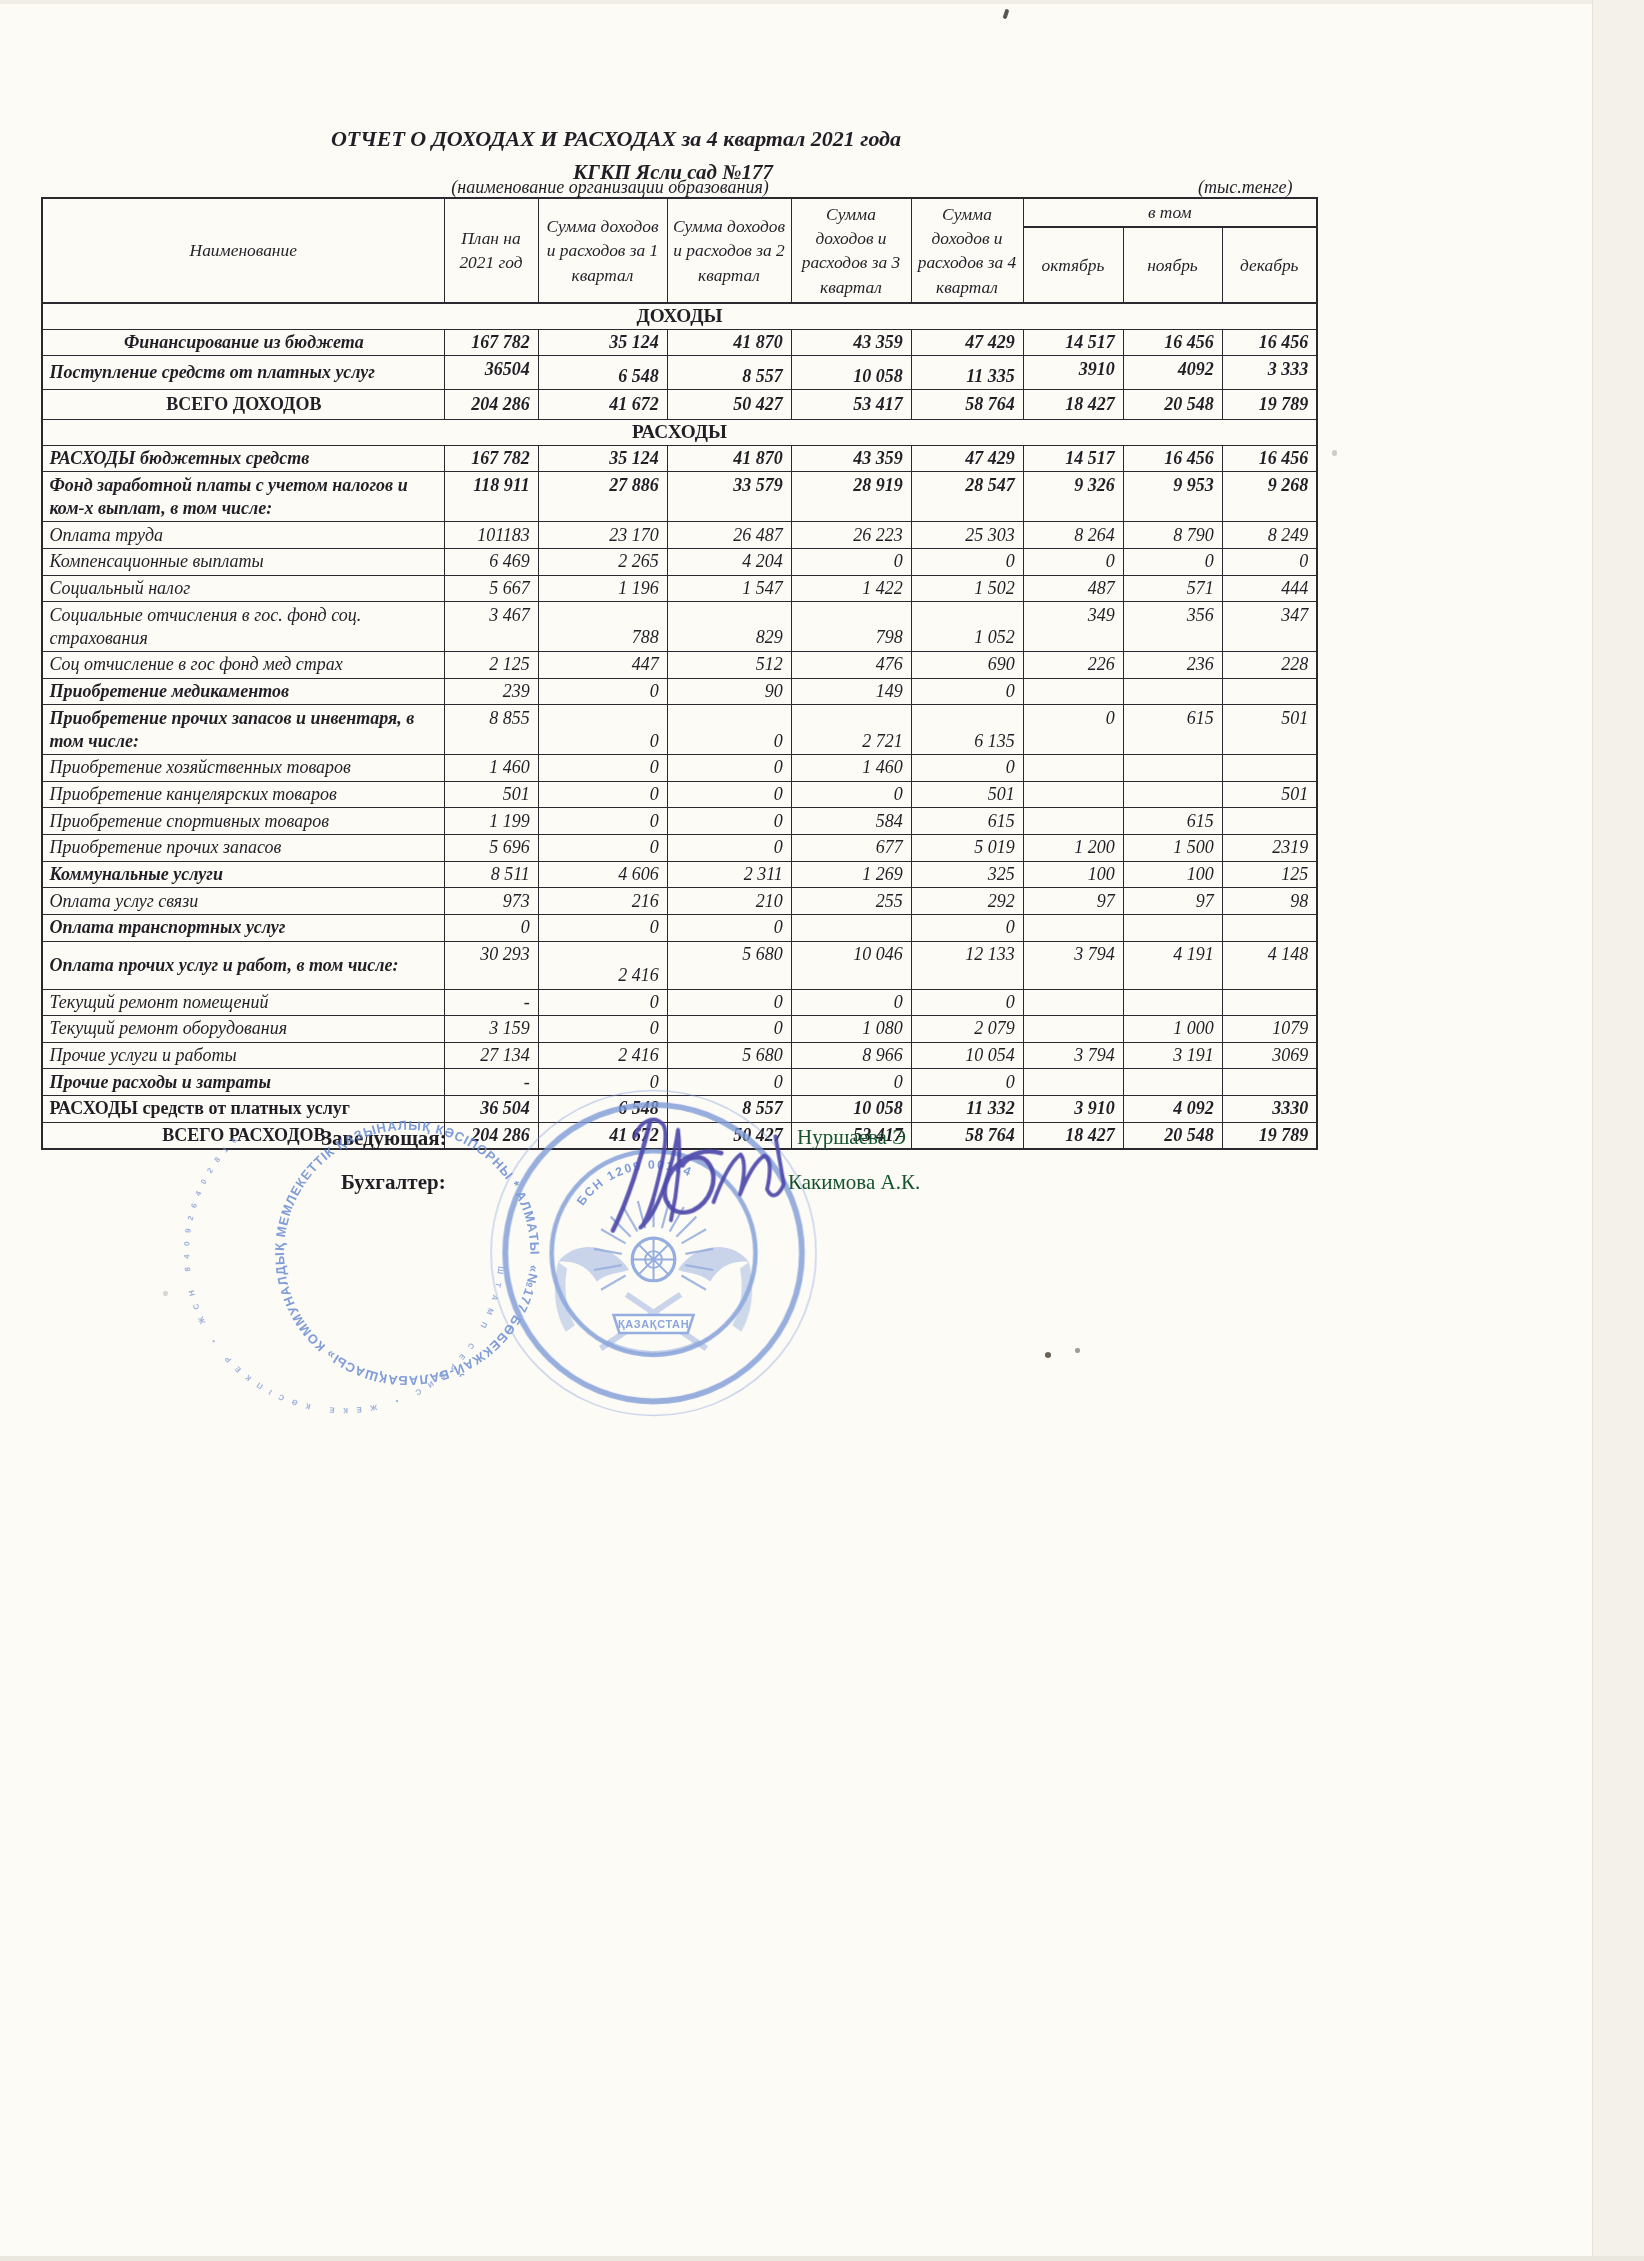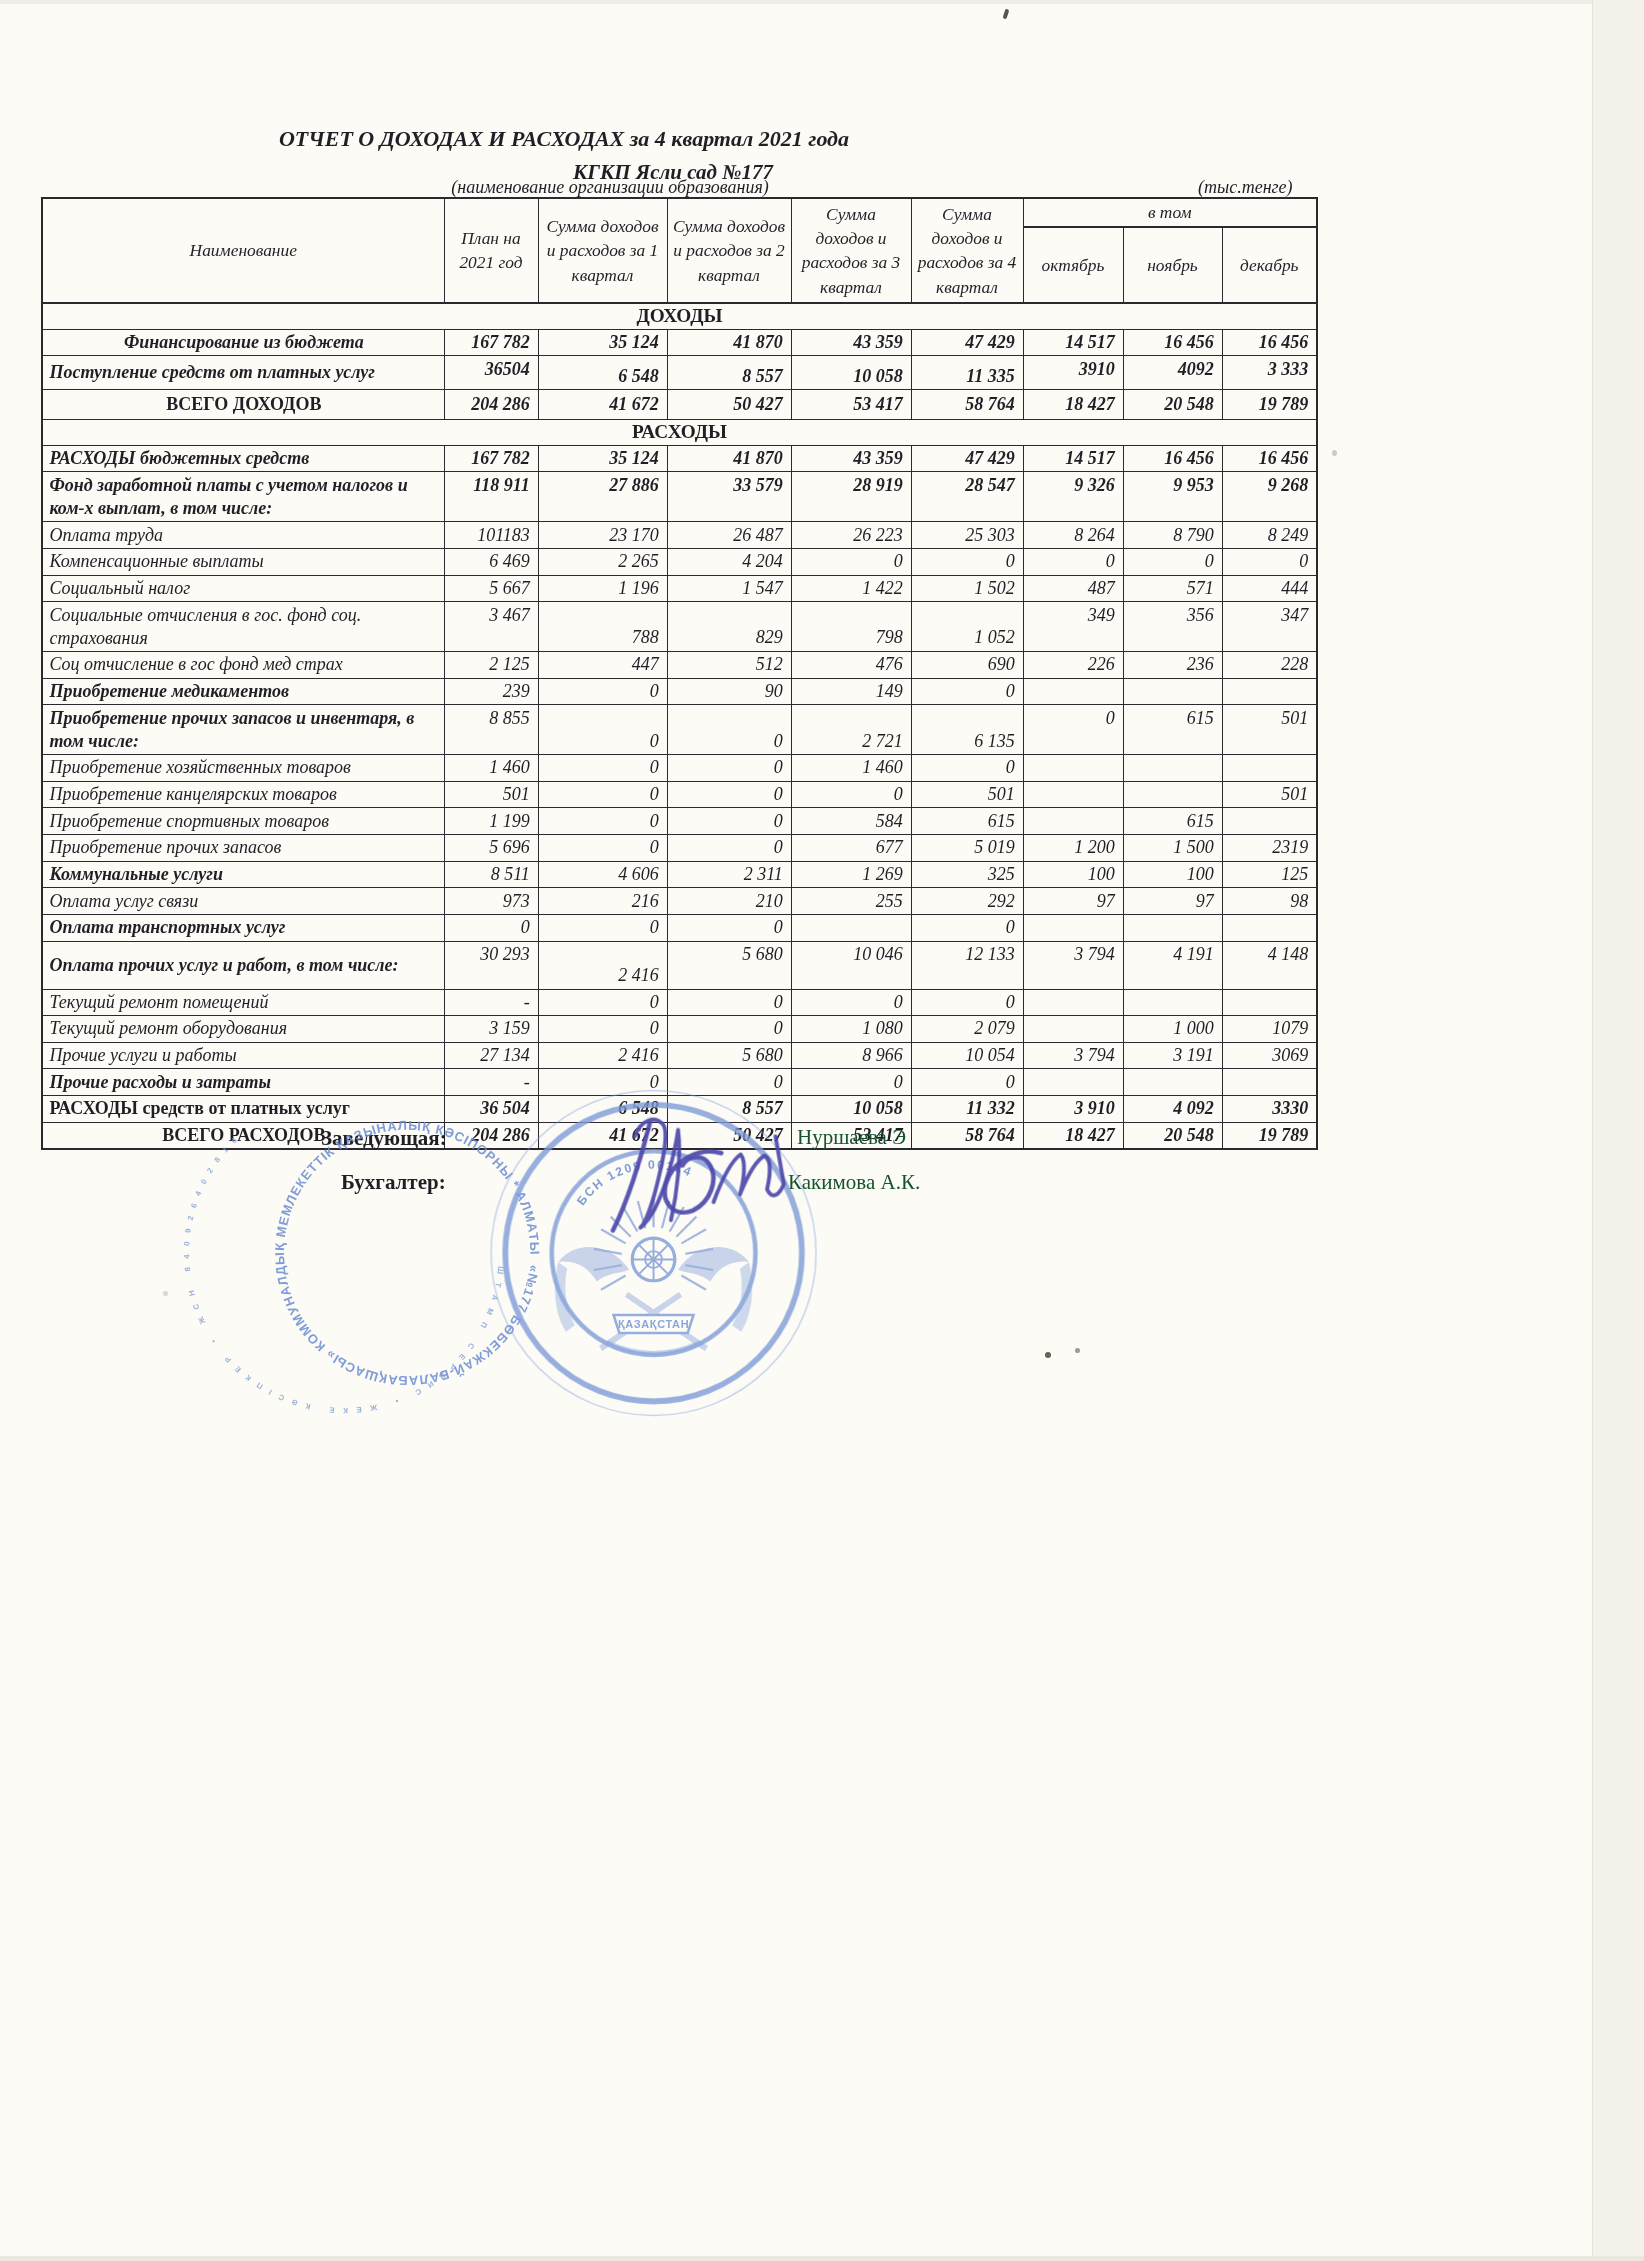--- a/index.html
+++ b/index.html
@@ -10,21 +10,21 @@
   html,body{margin:0;padding:0;}
   body{width:1645px;height:2261px;position:relative;background:var(--paper);
        font-family:"Liberation Serif","DejaVu Serif",serif;color:var(--text);overflow:hidden;}
   .edge-right{position:absolute;left:1592px;top:0;width:53px;height:2261px;
        background:#f3f1ea;border-left:0.6px solid #e6e2d6;}
   .edge-top{position:absolute;left:0;top:0;width:100%;height:3.9px;background:#efede6;}
   .edge-bottom{position:absolute;left:0;bottom:0;width:100%;height:5.2px;background:#eae7df;}
 
   .abs{position:absolute;}
   .ctrx{transform:translateX(-50%);}
-  .title-1{top:126px;left:564px;font-size:22px;font-weight:bold;font-style:italic;white-space:nowrap;}
+  .title-1{top:126px;left:616px;font-size:22px;font-weight:bold;font-style:italic;white-space:nowrap;}
   .title-2{top:160px;left:673px;font-size:21px;font-weight:bold;font-style:italic;white-space:nowrap;}
   .caption{top:177px;left:610px;font-size:18px;font-style:italic;white-space:nowrap;}
   .units{top:177px;left:1198px;font-size:18px;font-style:italic;white-space:nowrap;}
 
   table.tbl{position:absolute;left:41px;top:197px;width:1275px;table-layout:fixed;
        border-collapse:collapse;border:2.6px solid var(--line);}
   .tbl th,.tbl td{border-left:1.3px solid var(--line);border-right:1.3px solid var(--line);
        border-top:1.9px solid var(--line);border-bottom:1.9px solid var(--line);
        padding:1.3px 5.2px;overflow:hidden;}
   .tbl thead th{font-weight:normal;font-style:italic;font-size:17.4px;line-height:1.4;

